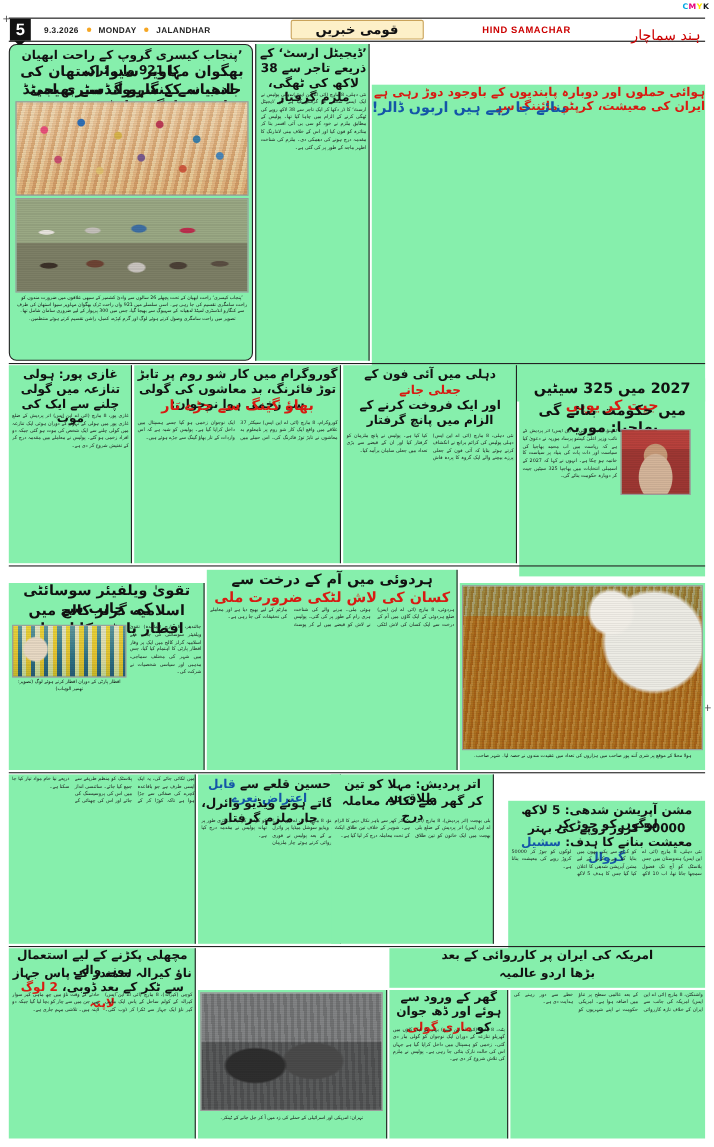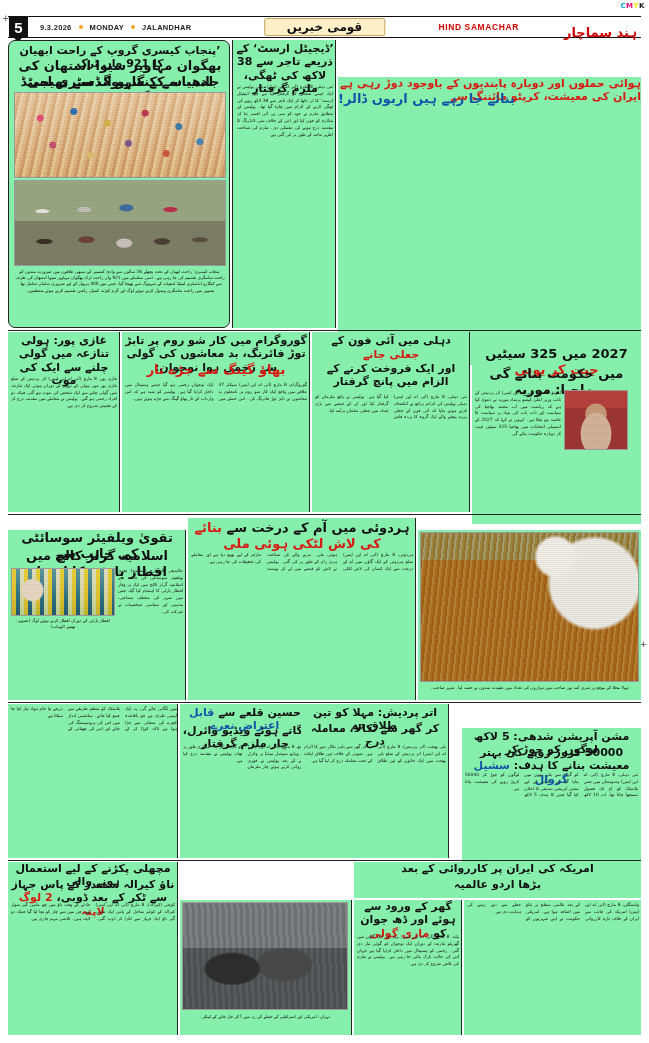--- a/index.html
+++ b/index.html
@@ -50,21 +50,21 @@
     background:#fdf0c8; border:0.8px solid #caa35a;
     padding:1px 22px; font-size:12px; color:#111;
     font-family:"DejaVu Sans", sans-serif; font-weight:bold;
     border-radius:2px; direction:rtl; line-height:14px;
   }
   .brand-eng {
     position:absolute; right:122px; font-family:"Liberation Sans", sans-serif;
     font-size:8.5px; font-weight:bold; color:#cc0000; letter-spacing:0.6px;
   }
   .brand-urdu {
-    position:absolute; right:4px; font-size:13px; font-weight:bold;
+    position:absolute; right:4px; font-size:13px; font-weight:normal;
     color:#cc0000; direction:rtl; font-family:"DejaVu Sans", sans-serif;
     line-height:14px;
     margin-top:12px;
   }
   .box { position:absolute; border:0.7px solid #222; background:#86efac; }
   .hairline-h { position:absolute; height:0; border-top:0.7px solid #222; }
 
   .hl {
     direction:rtl; text-align:center; font-weight:bold;
     font-family:"DejaVu Sans", sans-serif; color:#111;
@@ -243,21 +243,21 @@
     <div class="photo ph-iftar" style="left:3px; top:38px; width:104px; height:48px;">
         <div class="photo-grain"></div>
       </div>
     <div class="caption" style="position:absolute; left:3px; top:88px; width:104px;">افطار پارٹی کے دوران افطار کرتے ہوئے لوگ (تصویر: تھمیر الوہاب)</div>
     <div class="body-col" style="position:absolute; left:110px; top:38px; width:65px; height:130px;">جالندھر، 8 مارچ (نمائندہ) تقویٰ ویلفیئر سوسائٹی کی جانب سے اسلامیہ گرلز کالج میں ایک پر وقار افطار پارٹی کا اہتمام کیا گیا، جس میں شہر کی مختلف سماجی، مذہبی اور سیاسی شخصیات نے شرکت کی۔</div>
   </div>
 
   <div class="box" style="left:188px; top:518px; width:228px; height:182px; border:none; border-right:0.7px solid #222;">
     <div class="hl hl-lg" style="position:absolute; left:2px; top:2px; width:224px;">
       <span>ہردوئی میں آم کے درخت سے</span>
-      <span class="hl-red">بنائے کی لاش لٹکی ہوئی ملی</span>
+      <span class="hl-red">کسان کی لاش لٹکی ضرورت ملی</span>
     </div>
     <div class="body-col" style="position:absolute; left:3px; top:34px; width:222px; height:144px; column-count:3; column-gap:6px;">ہردوئی، 8 مارچ (آئی اے این ایس) ضلع ہردوئی کے ایک گاؤں میں آم کے درخت سے ایک کسان کی لاش لٹکی ہوئی ملی۔ مرنے والے کی شناخت ہری رام کے طور پر کی گئی۔ پولیس نے لاش کو قبضے میں لے کر پوسٹ مارٹم کے لیے بھیج دیا ہے اور معاملے کی تحقیقات کی جا رہی ہے۔</div>
   </div>
 
   <div class="box" style="left:418px; top:530px; width:223px; height:170px; border:none;">
     <div class="photo ph-temple" style="left:2px; top:2px; width:219px; height:150px;">
         <div class="photo-grain"></div>
       </div>
     <div class="caption" style="position:absolute; left:2px; top:155px; width:219px;">ہولا محلا کے موقع پر شری آنند پور صاحب میں ہزاروں کی تعداد میں عقیدت مندوں نے حصہ لیا۔ شہر صاحب۔</div>
   </div>

